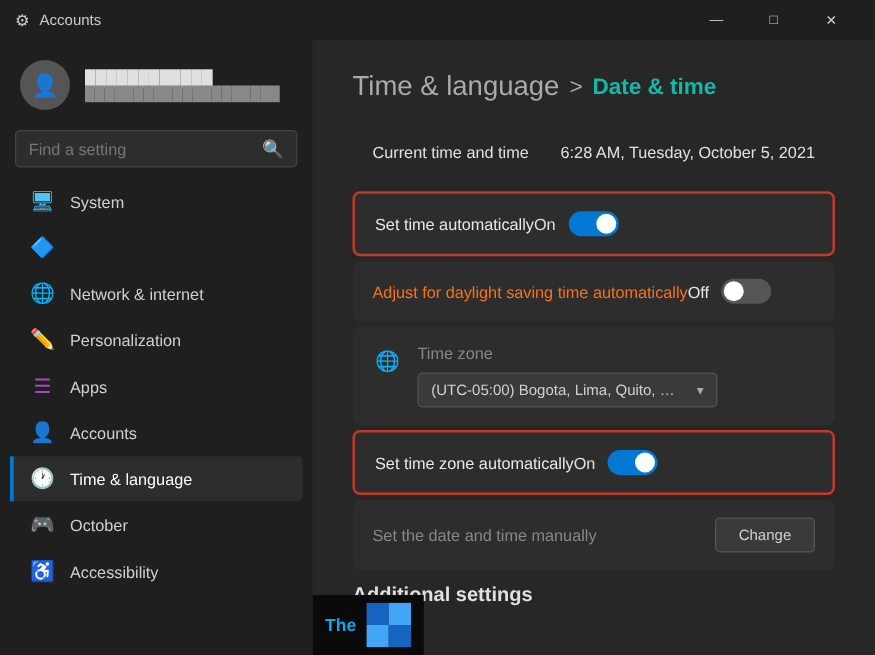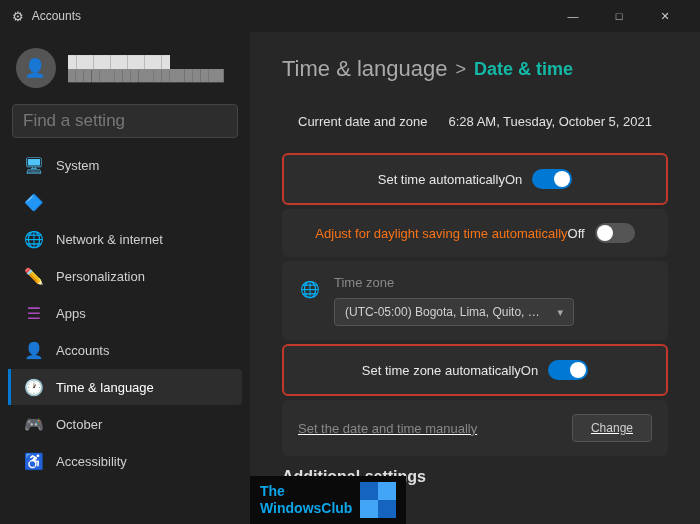--- a/index.html
+++ b/index.html
@@ -111,21 +111,21 @@
       border: 1px solid #444;
       border-radius: 4px;
       padding: 6px 10px;
       gap: 8px;
     }
     .search-box input {
       background: transparent;
       border: none;
       outline: none;
       color: #ccc;
-      font-size: 17px;
+      font-size: 13px;
       flex: 1;
       font-family: 'Segoe UI', sans-serif;
     }
     .search-box input::placeholder { color: #777; }
     .search-icon-char { color: #888; font-size: 14px; }
 
     .nav-item {
       display: flex;
       align-items: center;
       gap: 12px;
@@ -216,21 +216,21 @@
       background: #2d2d2d;
       border-radius: 6px;
       margin-bottom: 4px;
     }
     .setting-card.highlighted {
       border: 2px solid #c0392b;
     }
     .setting-row {
       display: flex;
       align-items: center;
-      justify-content: center;
+      justify-content: flex-start;
       padding: 14px 16px;
     }
     .setting-label {
       font-size: 13px;
       color: #e8e8e8;
     }
     .setting-label.dimmed {
       color: #f97316;
     }
     .setting-right {
@@ -439,21 +439,21 @@
 
   <div class="content" style="position:relative;">
 
     <div class="breadcrumb">
       <span class="parent">Time &amp; language</span>
       <span class="separator">&gt;</span>
       <span class="current">Date &amp; time</span>
     </div>
 
     <div class="current-time-row">
-      <span class="current-time-label">Current date and zone</span>
+      <span class="current-time-label">Current time and time</span>
       <span class="current-time-value">6:28 AM, Tuesday, October 5, 2021</span>
     </div>
 
     <div class="setting-card highlighted">
       <div class="setting-row">
         <span class="setting-label">Set time automatically</span>
         <div class="setting-right">
           <span class="setting-status">On</span>
           <div class="toggle on">
             <div class="toggle-thumb"></div>
@@ -492,31 +492,30 @@
         <span class="setting-label">Set time zone automatically</span>
         <div class="setting-right">
           <span class="setting-status">On</span>
           <div class="toggle on">
             <div class="toggle-thumb"></div>
           </div>
         </div>
       </div>
     </div>
 
-    <div class="manual-row" style="margin-top:4px;text-decoration:underline;">
+    <div class="manual-row" style="margin-top:4px;">
       <span class="manual-label">Set the date and time manually</span>
       <button class="change-btn">Change</button>
     </div>
 
     <div class="additional-label" style="margin-top:12px;">Additional settings</div>
 
     <div class="watermark">
       <div>
         <div class="watermark-text">The</div>
-        <div class="watermark-text">WindowsClub</div>
       </div>
       <div style="width:36px;height:36px;overflow:hidden;">
         <svg width="36" height="36" viewBox="0 0 36 36">
           <rect x="0" y="0" width="18" height="18" fill="#1565c0"></rect>
           <rect x="18" y="0" width="18" height="18" fill="#42a5f5"></rect>
           <rect x="0" y="18" width="18" height="18" fill="#42a5f5"></rect>
           <rect x="18" y="18" width="18" height="18" fill="#1565c0"></rect>
         </svg>
       </div>
     </div>

